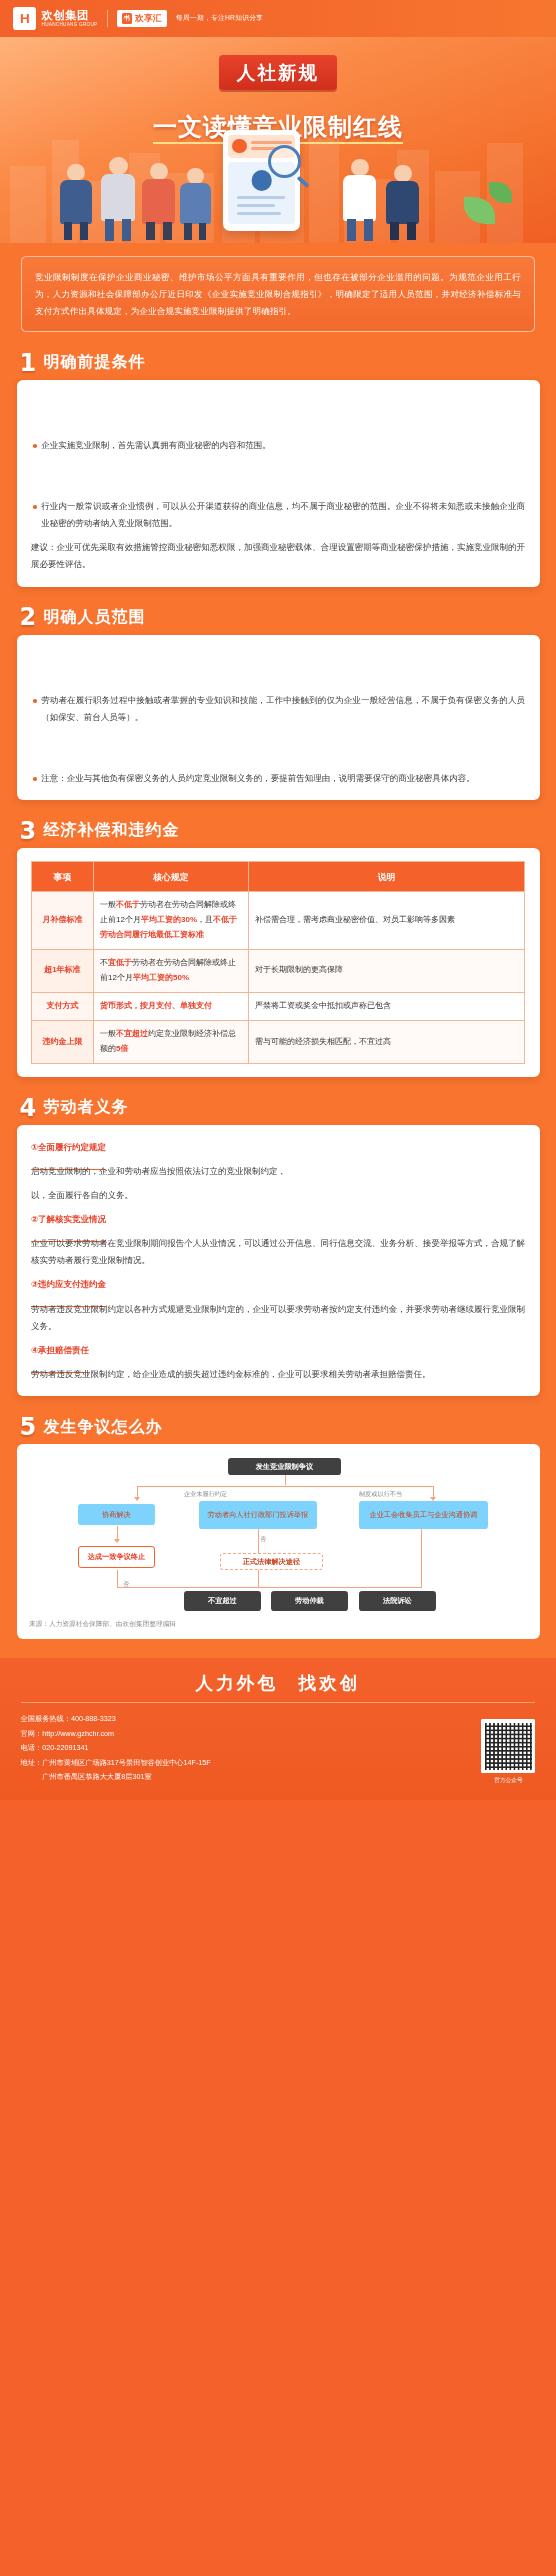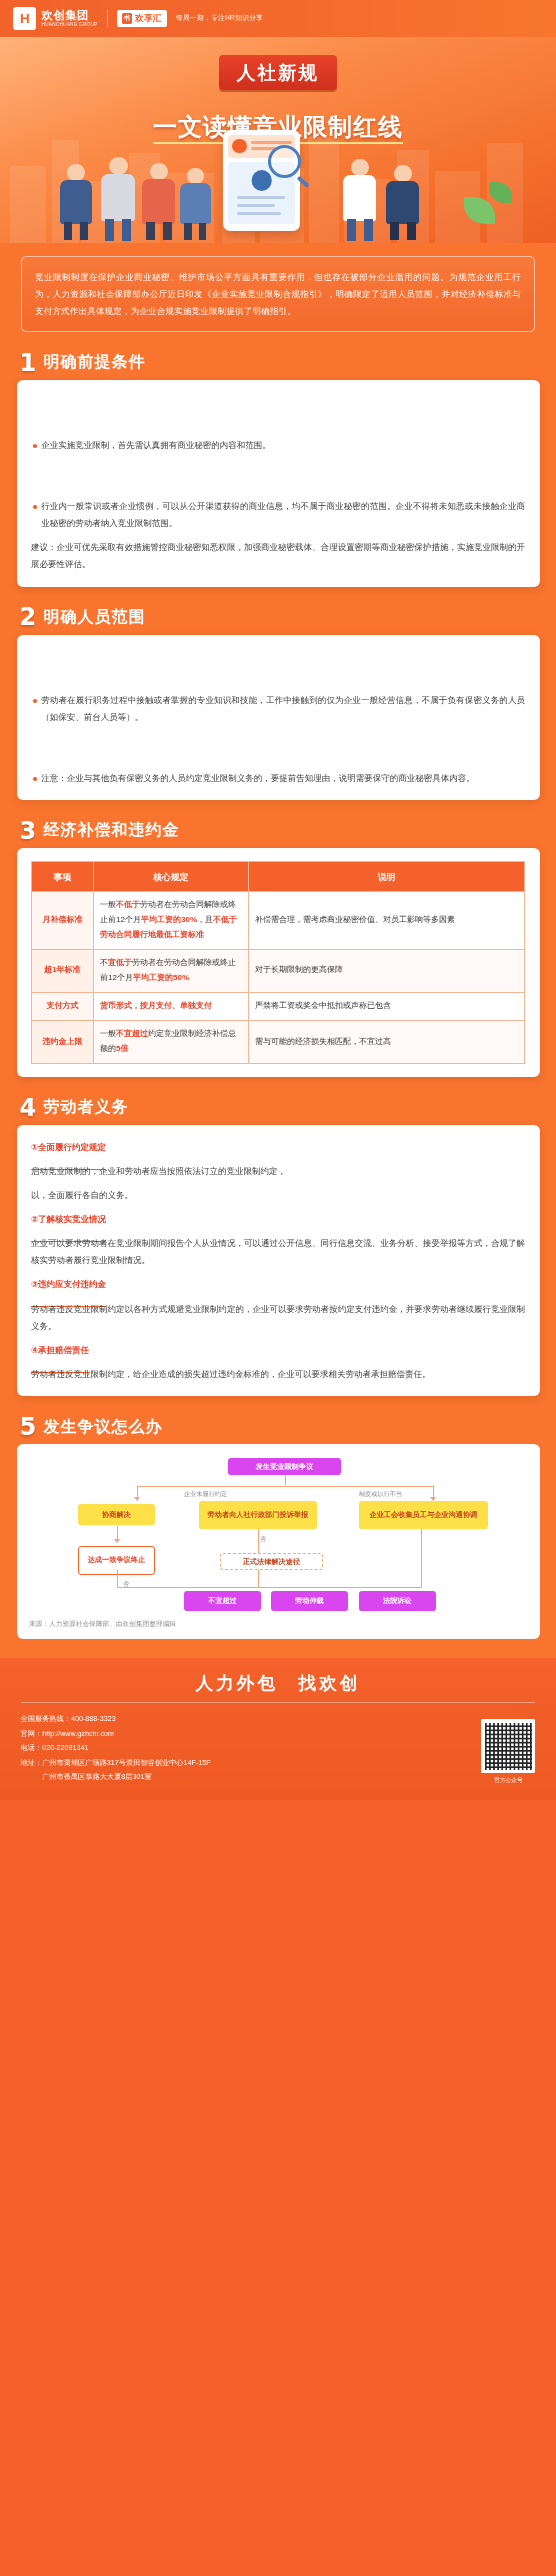--- a/index.html
+++ b/index.html
@@ -159,25 +159,25 @@
   }
   tbody td:first-child { width: 62px; text-align:center; color:#e8432a; font-weight:bold; background:#fff6f1;}
   tbody td:nth-child(2){ width: 155px; }
   tbody tr:nth-child(even) td { background:#fffaf7; }
   tbody tr:nth-child(even) td:first-child { background:#fff1e8; }
 
   
   .flow-card { background:#fff; border-radius:6.2px; padding: 13.4px 12.4px 10.3px; }
   .flow { position:relative; height: 155px; }
   .node {
-    position:absolute; background:#d946ef; color:#fff; border-radius:3.1px;
+    position:absolute; background:#404040; color:#fff; border-radius:3.1px;
     font-size: 7.2px; text-align:center; display:flex; align-items:center; justify-content:center;
     padding: 3.1px 4.1px; line-height:1.3; font-weight: bold;
   }
-  .node.lite { background:#fde047; color:#c4431f; font-weight:bold; }
+  .node.lite { background:#7dd3fc; color:#c4431f; font-weight:normal; }
   .node.out { background:#fff; color:#e8432a; border:1px solid #f4612a; }
   .lbl { position:absolute; font-size: 6.2px; color:#8a8a8a; }
   .ln { position:absolute; background:#f7a379; }
   .arrow-d { position:absolute; width:0;height:0;border-left:3.1px solid transparent;border-right:3.1px solid transparent;border-top:4.1px solid #f7a379;}
   .source {
     margin-top: 7.2px; font-size: 6.7px; color:#8d8d8d;
   }
 
   
   .footer {
@@ -415,21 +415,21 @@
 
         <div class="lbl" style="left:155px;top:32px;">企业未履行约定</div>
         <div class="lbl" style="left:330px;top:32px;">制度或以行不当</div>
 
         <div class="node lite" style="left:49px;top:46px;width:77px;height:21.6px;">协商解决</div>
         <div class="node lite" style="left:170px;top:43px;width:118px;height:28px;">劳动者向人社行政部门投诉举报</div>
         <div class="node lite" style="left:330px;top:43px;width:129px;height:28px;">企业工会收集员工与企业沟通协调</div>
 
         <div class="ln" style="left:88px;top:68px;width:1px;height:14.4px;"></div>
         <div class="arrow-d" style="left:85px;top:81px;"></div>
-        <div class="node out" style="left:49px;top:88px;width:77px;height:29px;">达成一致争议终止</div>
+        <div class="node out" style="left:49px;top:88px;width:77px;height:22px;">达成一致争议终止</div>
 
         <div class="lbl" style="left:94px;top:122px;">否</div>
         <div class="lbl" style="left:231px;top:77px;">否</div>
 
         <div class="ln" style="left:88px;top:112px;width:1px;height:17.5px;"></div>
         <div class="ln" style="left:88px;top:129px;width:82px;height:1px;"></div>
         <div class="ln" style="left:229px;top:71px;width:1px;height:59px;"></div>
         <div class="ln" style="left:392px;top:71px;width:1px;height:59px;"></div>
         <div class="ln" style="left:170px;top:129px;width:223px;height:1px;"></div>
 

